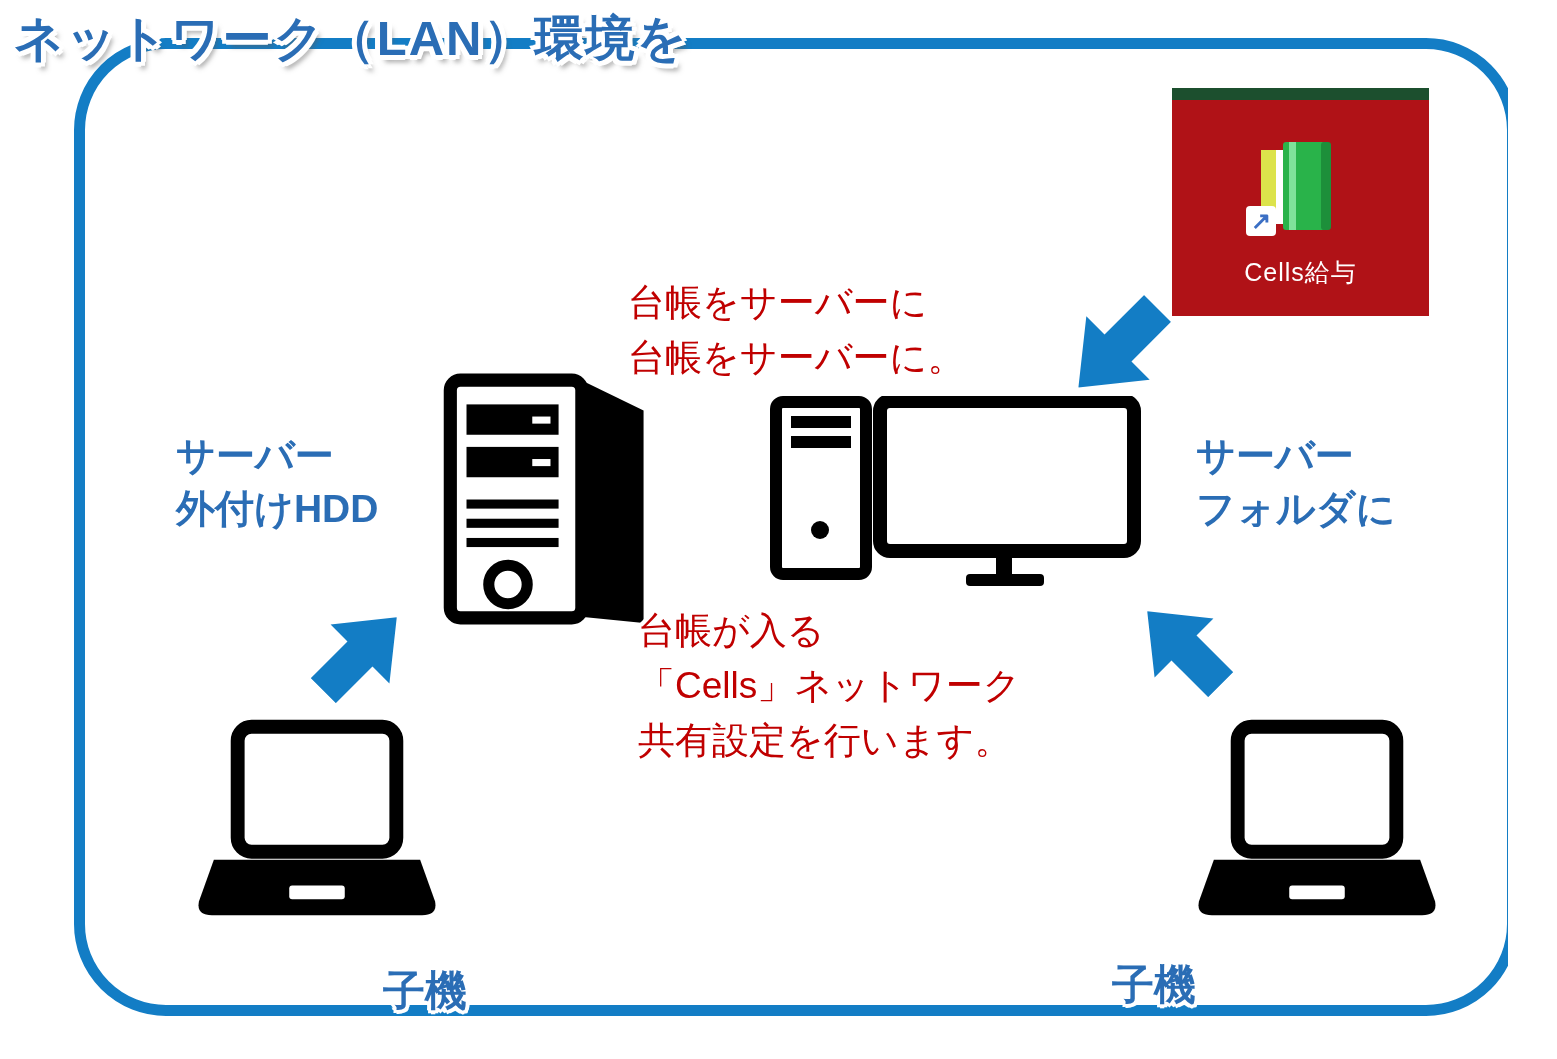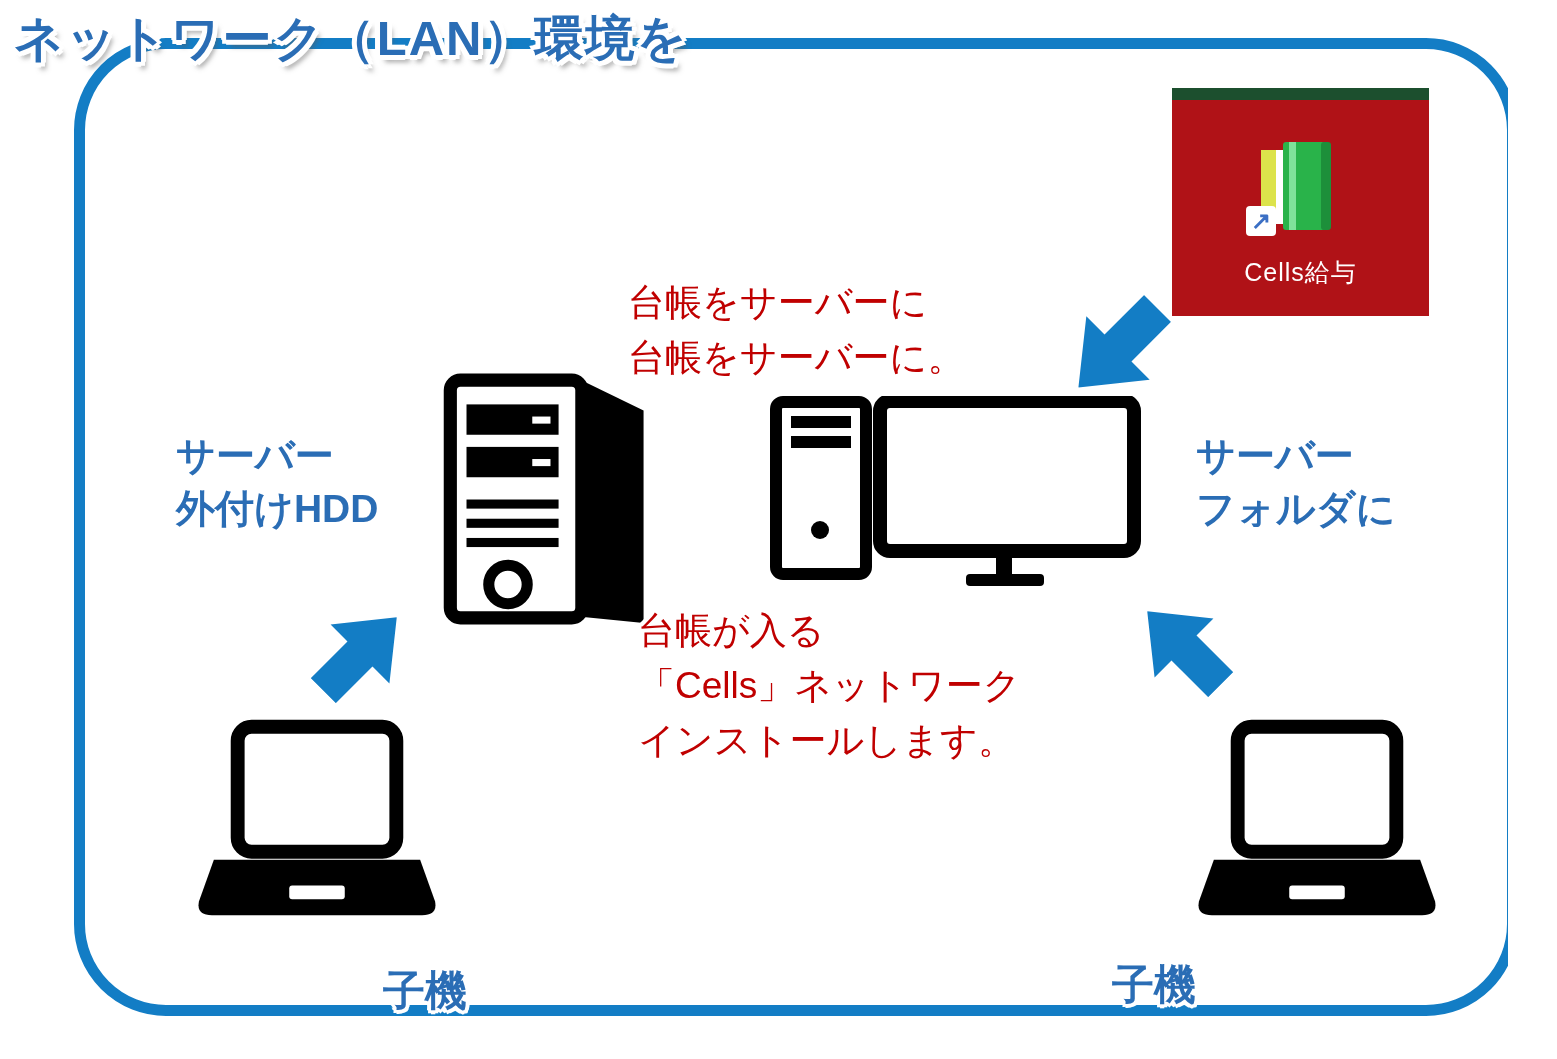--- a/index.html
+++ b/index.html
@@ -148,21 +148,21 @@
   </div>
 
   <div class="blabel label-right ow">
     <div>サーバー</div>
     <div>フォルダに</div>
   </div>
 
   <div class="note note-share ow">
     <div>台帳が入る</div>
     <div>「Cells」ネットワーク</div>
-    <div>インストールします。</div>
+    <div>共有設定を行います。</div>
   </div>
 
   <div class="icon-wrap laptop-left-pos">
     <svg viewBox="0 0 240 200" aria-hidden="true">
       <rect x="40" y="6" width="160" height="126" rx="14" fill="#ffffff" stroke="currentColor" stroke-width="14"></rect>
       <path d="M16,140 L224,140 L239,182 Q242,196 226,196 L14,196 Q-2,196 1,182 Z" fill="currentColor"></path>
       <rect x="92" y="166" width="56" height="14" rx="3" fill="#ffffff"></rect>
     </svg>
   </div>
 

